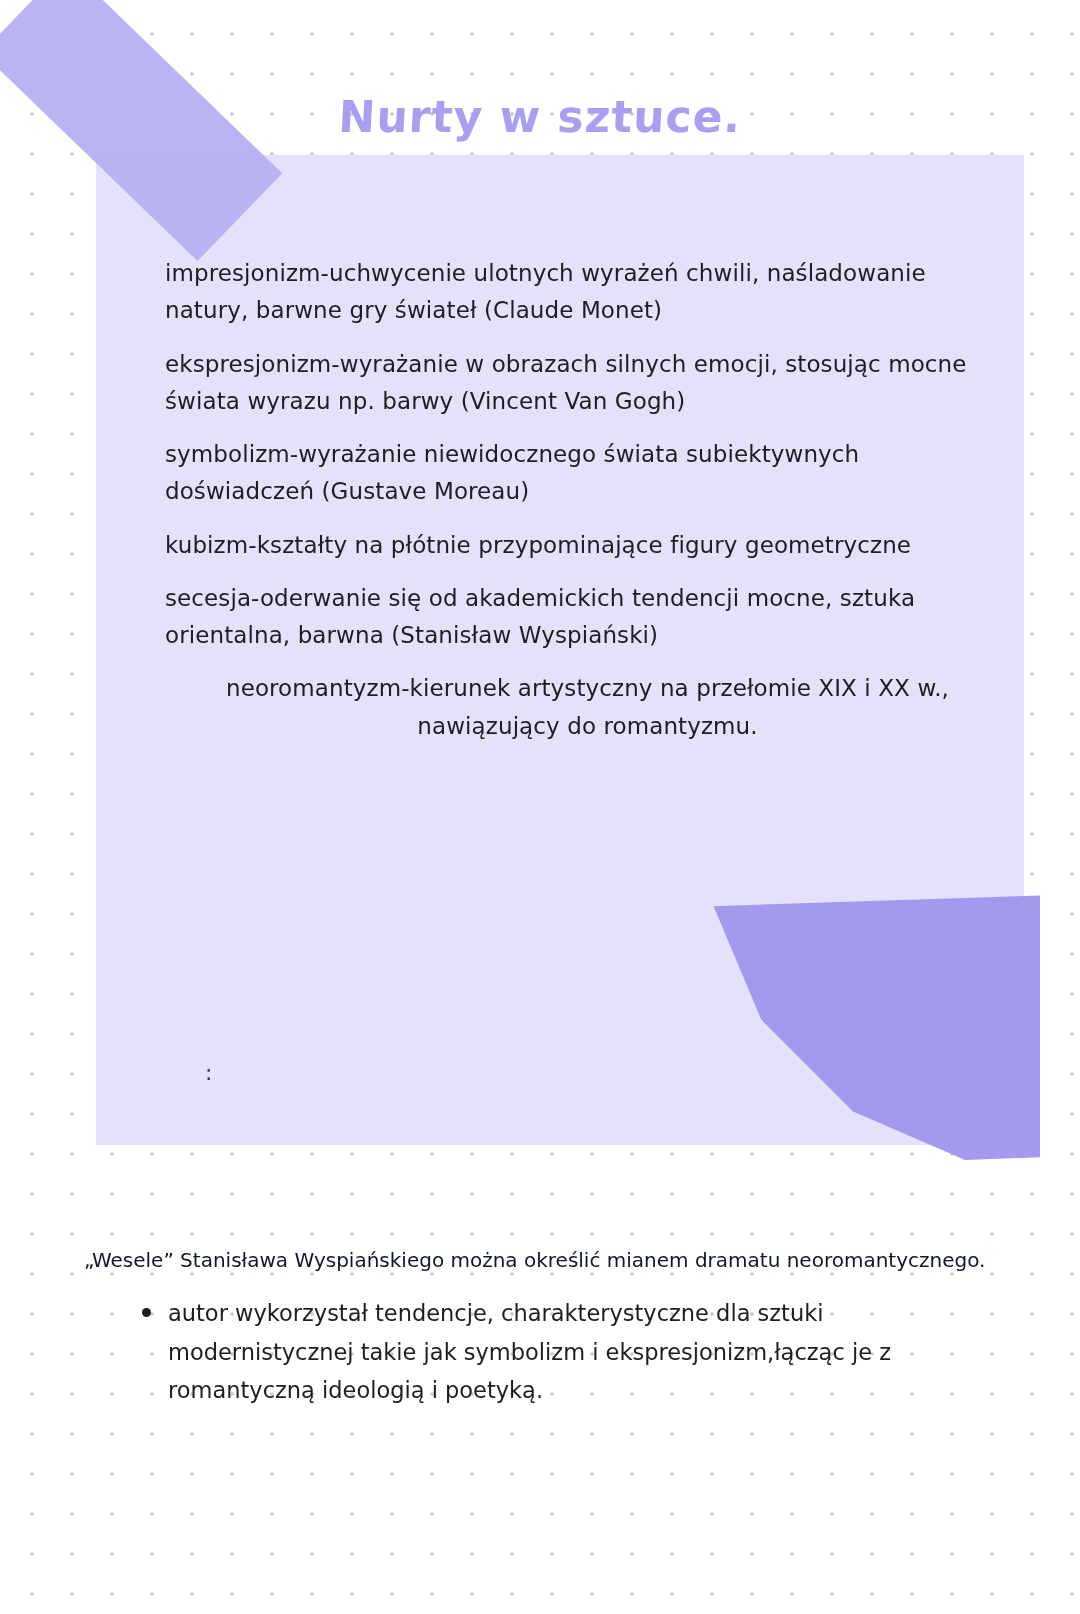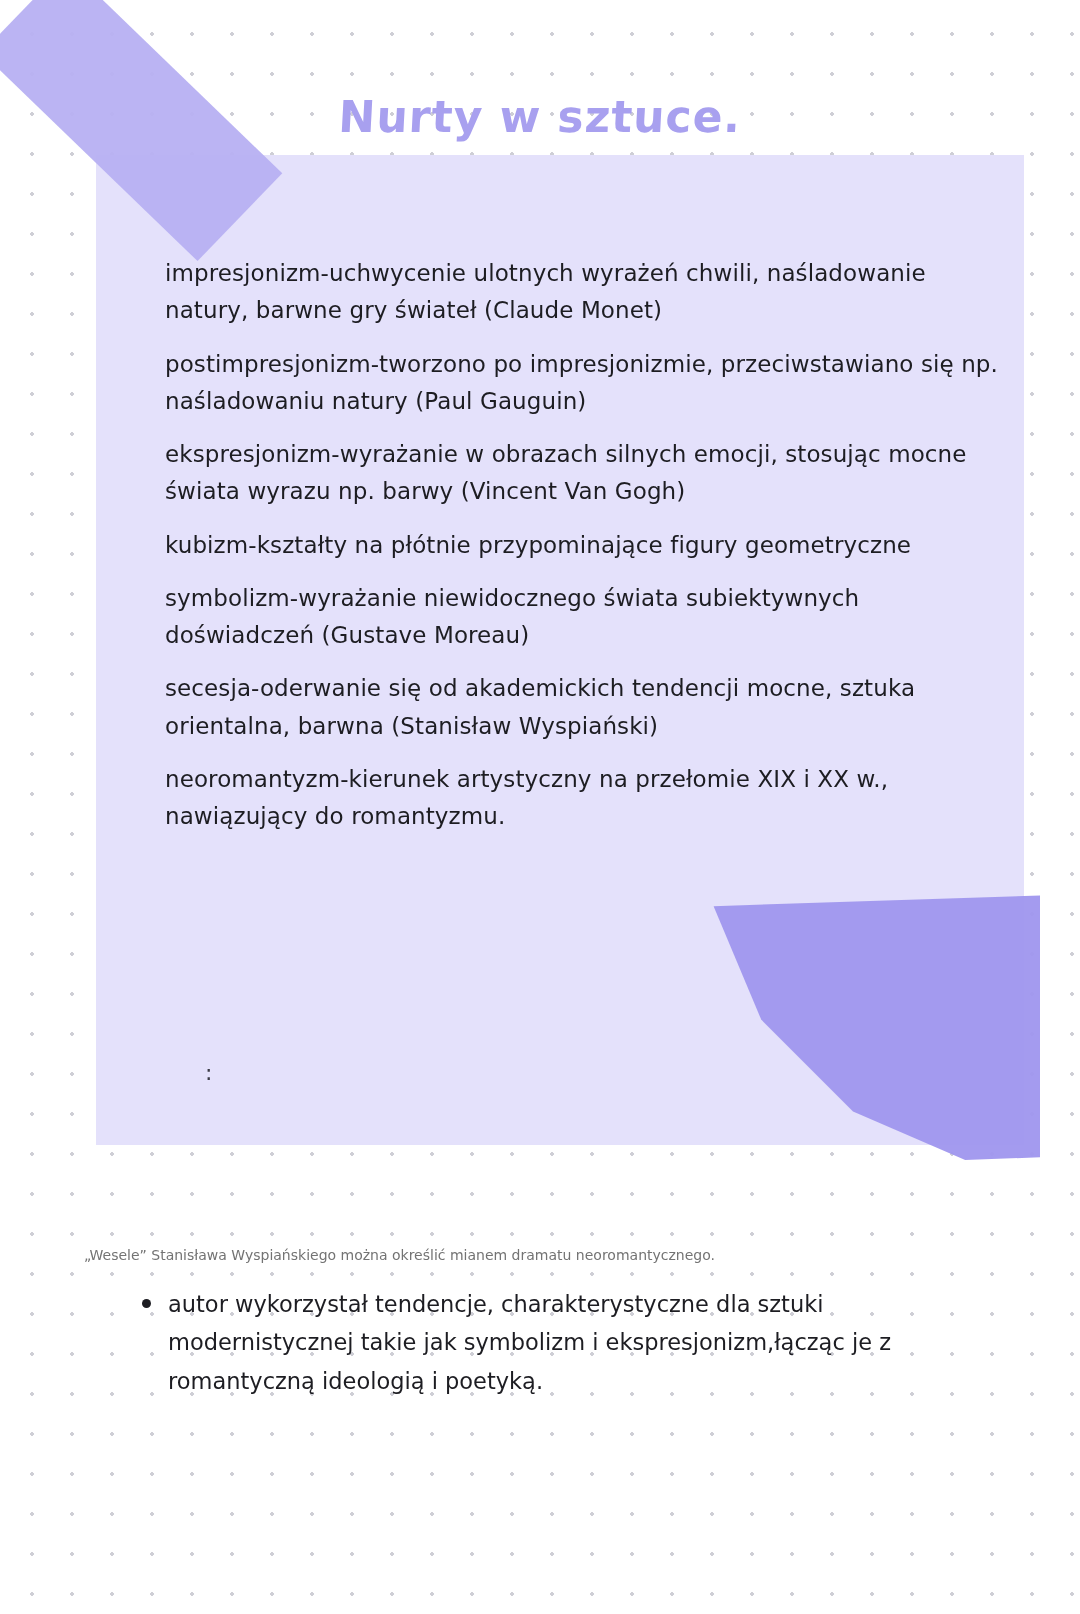--- a/index.html
+++ b/index.html
@@ -79,44 +79,44 @@
     font-family: "DejaVu Sans", sans-serif;
   }
 
   .note-line {
     font-size: 23px;
     line-height: 1.62;
     color: #1d1d22;
     margin: 0 0 16px 0;
     letter-spacing: 0.1px;
   }
-  .note-line:last-child { margin-bottom: 0; }
+  .note-line:last-child { margin-bottom: 0; text-align: center; }
 
   .colon-mark {
     position: absolute;
     left: 205px;
     top: 1060px;
     font-size: 22px;
     color: #3a3a44;
     z-index: 6;
     letter-spacing: 0;
   }
 
   
   .bottom-section {
     position: absolute;
     left: 84px;
     top: 1245px;
     width: 925px;
     z-index: 6;
   }
   .bottom-lead {
-    font-size: 14px;
+    font-size: 20px;
     line-height: 1.55;
-    color: #737373;
+    color: #0f172a;
     margin: 0 0 18px 0;
   }
   .bullet-list {
     margin: 12px;
     padding: 0 0 0 40px;
     list-style: none;
   }
   .bullet-item {
     position: relative;
     font-size: 22.5px;
@@ -141,24 +141,23 @@
 <div class="ribbon-left"></div>
 
 <div class="note-card"></div>
 
 <div class="ribbon-right"></div>
 
 <h1 class="page-title">Nurty w sztuce.</h1>
 
 <div class="note-body">
   <p class="note-line">impresjonizm-uchwycenie ulotnych wyrażeń chwili, naśladowanie natury, barwne gry świateł (Claude Monet)</p>
-  <p class="note-line">postimpresjonizm-tworzono po impresjonizmie, przeciwstawiano się np. naśladowaniu natury (Paul Gauguin)</p>
   <p class="note-line">ekspresjonizm-wyrażanie w obrazach silnych emocji, stosując mocne świata wyrazu np. barwy (Vincent Van Gogh)</p>
+  <p class="note-line">symbolizm-wyrażanie niewidocznego świata subiektywnych doświadczeń (Gustave Moreau)</p>
   <p class="note-line">kubizm-kształty na płótnie przypominające figury geometryczne</p>
-  <p class="note-line">symbolizm-wyrażanie niewidocznego świata subiektywnych doświadczeń (Gustave Moreau)</p>
   <p class="note-line">secesja-oderwanie się od akademickich tendencji mocne, sztuka orientalna, barwna (Stanisław Wyspiański)</p>
   <p class="note-line">neoromantyzm-kierunek artystyczny na przełomie XIX i XX w., nawiązujący do romantyzmu.</p>
 </div>
 
 <div class="colon-mark">:</div>
 
 <div class="bottom-section">
   <p class="bottom-lead">„Wesele” Stanisława Wyspiańskiego można określić mianem dramatu neoromantycznego.</p>
   <ul class="bullet-list">
     <li class="bullet-item">autor wykorzystał tendencje, charakterystyczne dla sztuki modernistycznej takie jak symbolizm i ekspresjonizm,łącząc je z romantyczną ideologią i poetyką.</li>

